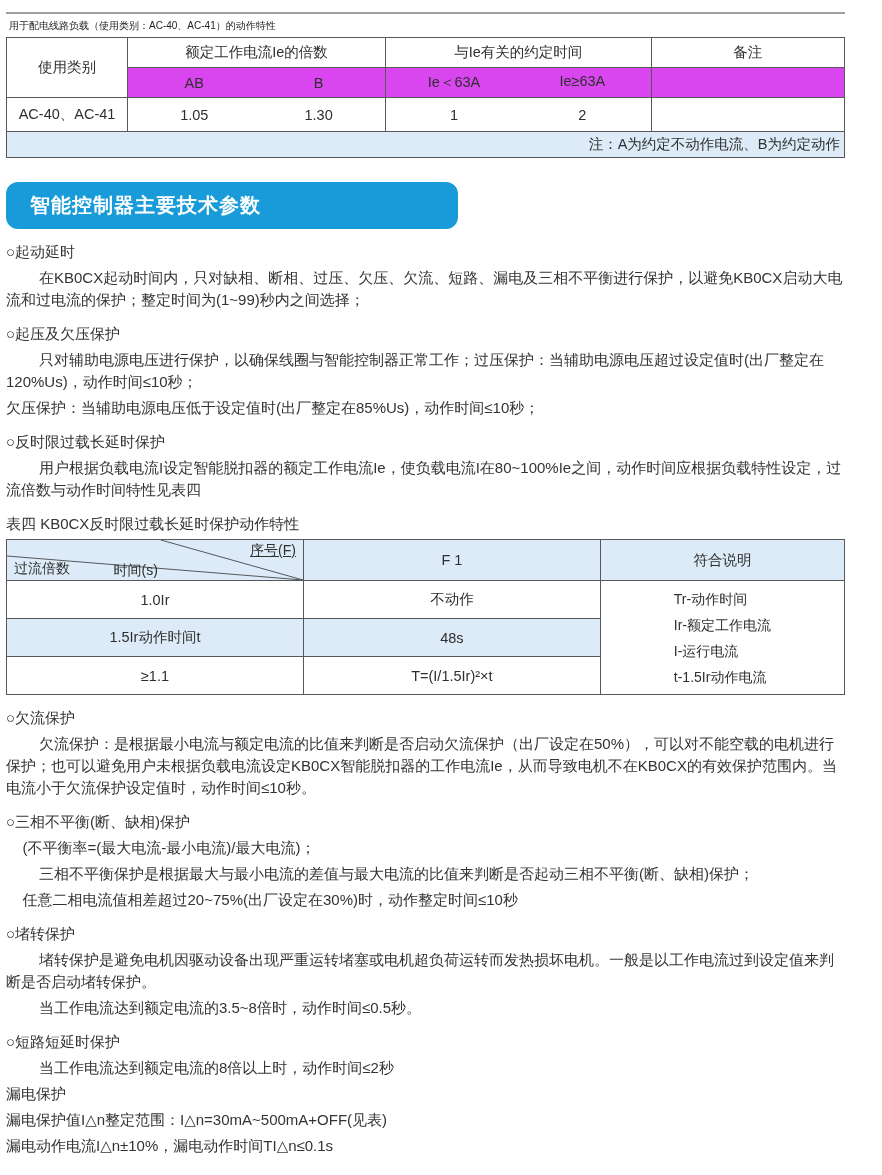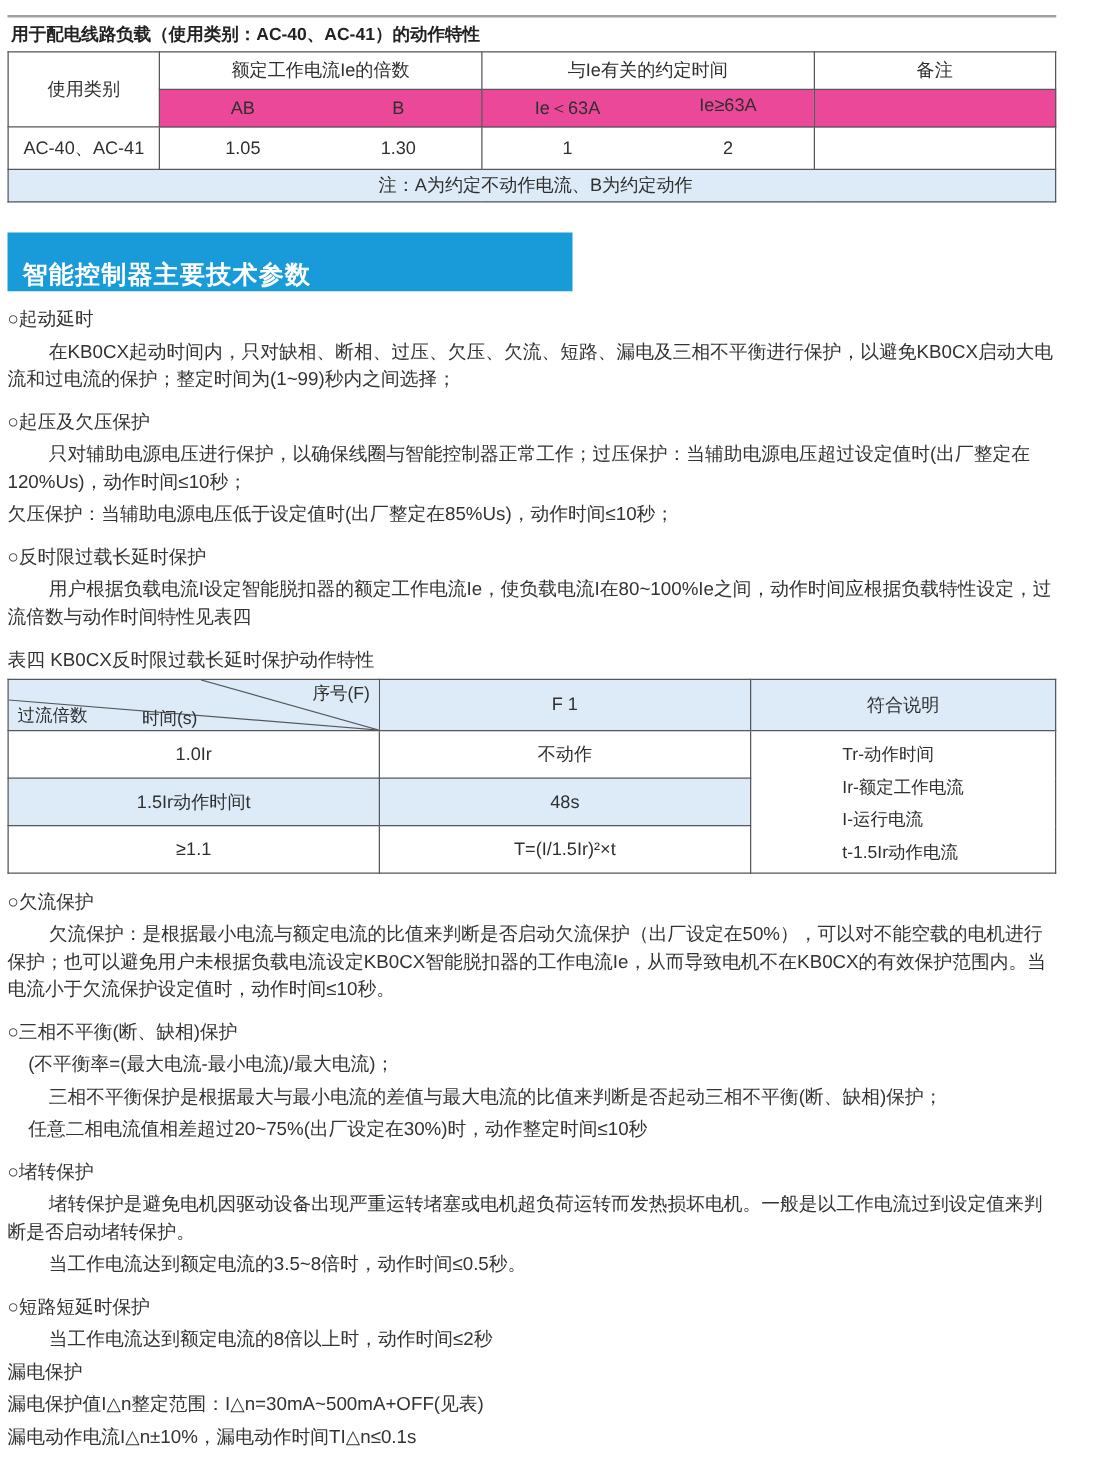--- a/index.html
+++ b/index.html
@@ -2,38 +2,38 @@
 <html><head>
 <meta charset="utf-8">
 <style>
   html,body{margin:0;padding:0;background:#fff;}
   body{width:882px;height:1175px;overflow:hidden;
        font-family:"Liberation Sans","DejaVu Sans",sans-serif;
        color:#2f2f2f;-webkit-font-smoothing:antialiased;}
   .page{padding:12px 37px 0 6px;}
 
   
-  .title-band{border-top:2px solid #a0a0a0;font-weight:bold;font-size:14px;
+  .title-band{border-top:2px solid #a0a0a0;font-weight:normal;font-size:10px;
               padding:5px 3px 4px 3px;color:#222;}
   table{border-collapse:collapse;width:100%;table-layout:fixed;font-size:14.5px;}
   .tt{border:1px solid #55575a;}
   .tt td{border:1px solid #55575a;text-align:center;vertical-align:middle;padding:2px 4px;}
-  .tt .blue{background:#ec4899;}
+  .tt .blue{background:#d946ef;}
   .tt .h1row td{height:25px;}
   .tt .h2row td{height:25px;}
   .tt .datarow td{height:29px;}
-  .tt .noterow td{height:21px;text-align:center;padding-left:10px;background:#dcebf7;}
+  .tt .noterow td{height:21px;text-align:right;padding-left:10px;background:#dcebf7;}
   .pair{display:flex;}
   .pair span{flex:1;text-align:center;}
   .w-cat{width:14%;margin-top:30px;} .w-mul{width:31%;} .w-time{width:32%;margin-top:48px;} .w-rem{width:23%;}
 
   
   .banner{margin-top:24px;width:452px;height:47px;background:#189bd8;color:#fff;
-          display:flex;align-items:flex-end;padding-left:12px;box-sizing:border-box;
-          font-size:20px;font-weight:bold;letter-spacing:1px;}
+          display:flex;align-items:center;padding-left:24px;box-sizing:border-box;
+          font-size:20px;font-weight:bold;letter-spacing:1px;border-radius:12px;}
 
   
   .sections{font-size:15px;line-height:22px;color:#333;}
   .sections .h{margin:12px 0 2px 0;}
   .sections .p{margin:4px 0;}
   .sections .i1{text-indent:2.2em;}
   .sections .i2{padding-left:1.1em;}
 
   
   .t4caption{font-size:15px;margin:14px 0 5px 0;color:#333;}
@@ -41,21 +41,21 @@
   .t4 td{border:1px solid #55575a;text-align:center;vertical-align:middle;
          height:37px;padding:0 4px;}
   .t4 .hd td{height:40px;background:#dcebf7;}
   .t4 .blue td{background:#dcebf7;}
   .t4 .legend{background:#fff !important;text-align:center;}
   .t4 .legend .lg{display:inline-block;text-align:left;line-height:26px;font-size:14px;}
   .diag{position:relative;padding:0;}
   .diag svg{position:absolute;left:0;top:0;width:100%;height:100%;}
   .diag .lb{position:absolute;font-size:14px;white-space:nowrap;}
   .lb-time{left:36%;top:22px;}
-  .lb-seq{right:7px;top:2px;}
+  .lb-seq{right:7px;top:2px;text-decoration:underline;}
   .lb-mul{left:7px;bottom:2px;}
   .c1{width:35.5%;} .c2{width:35.5%;} .c3{width:29%;}
 </style>
 </head>
 <body>
 
 <div class="page">
 
   <div class="title-band">用于配电线路负载（使用类别：AC-40、AC-41）的动作特性</div>
   <table class="tt">

